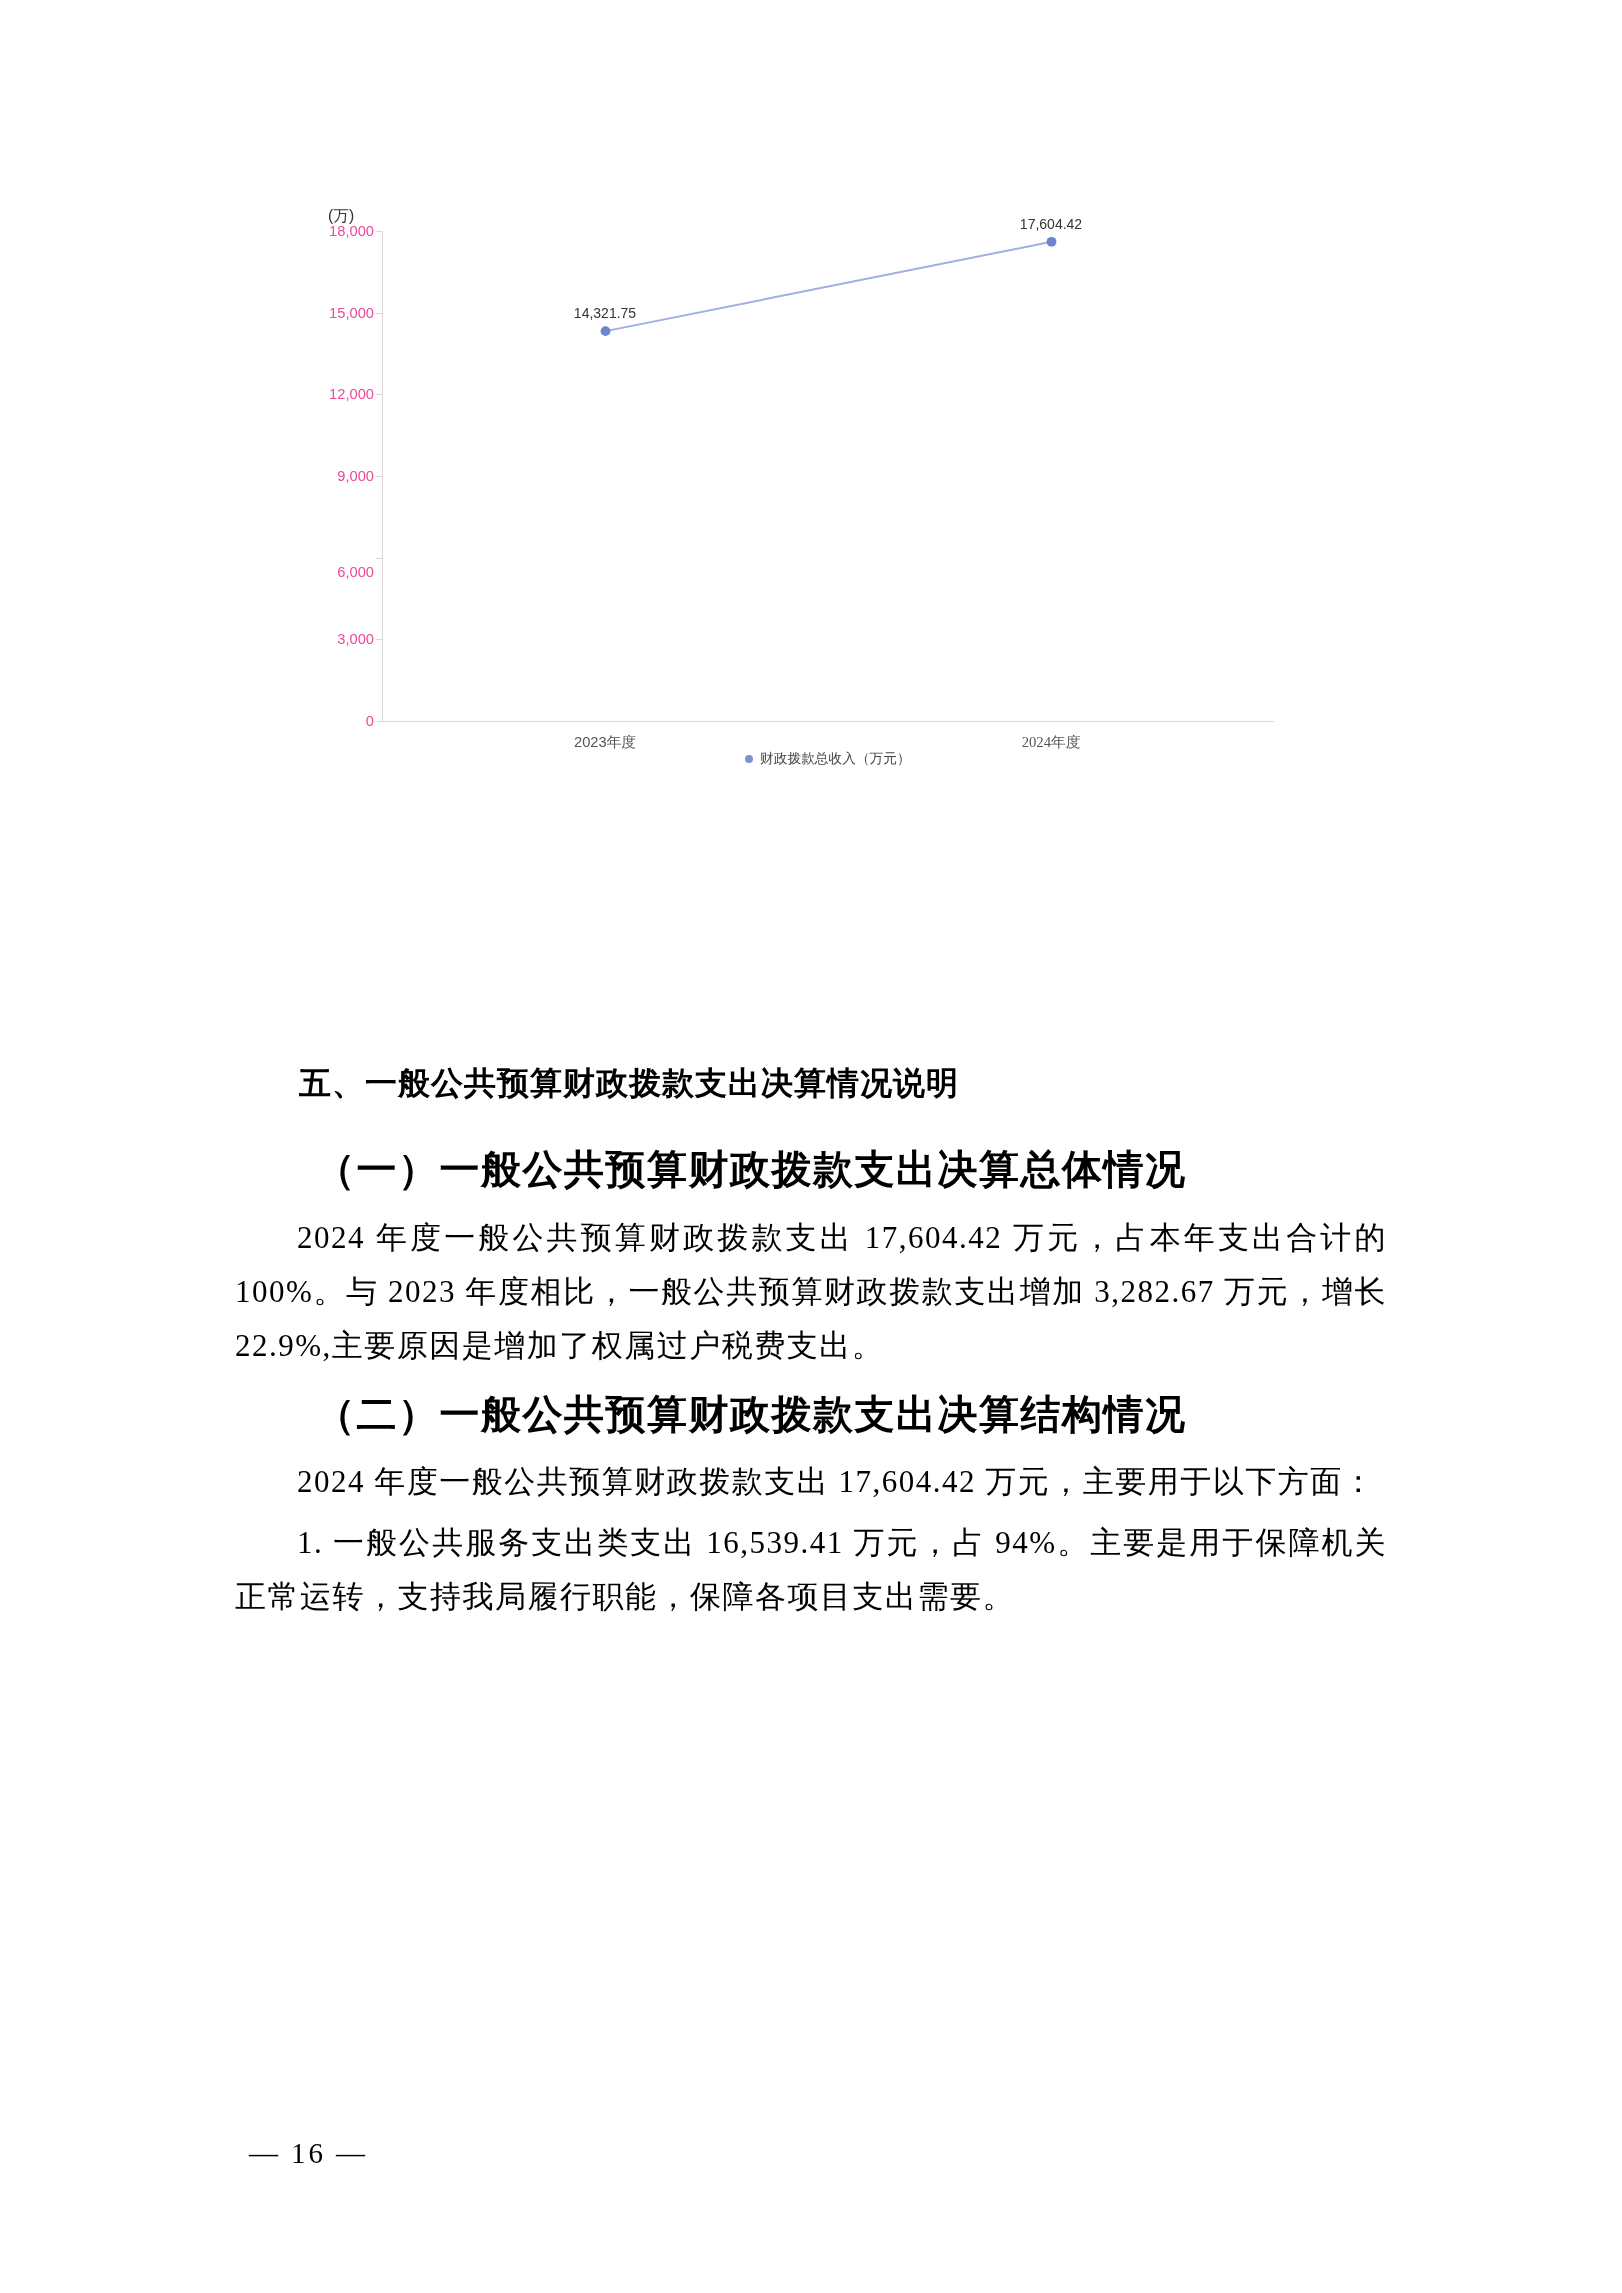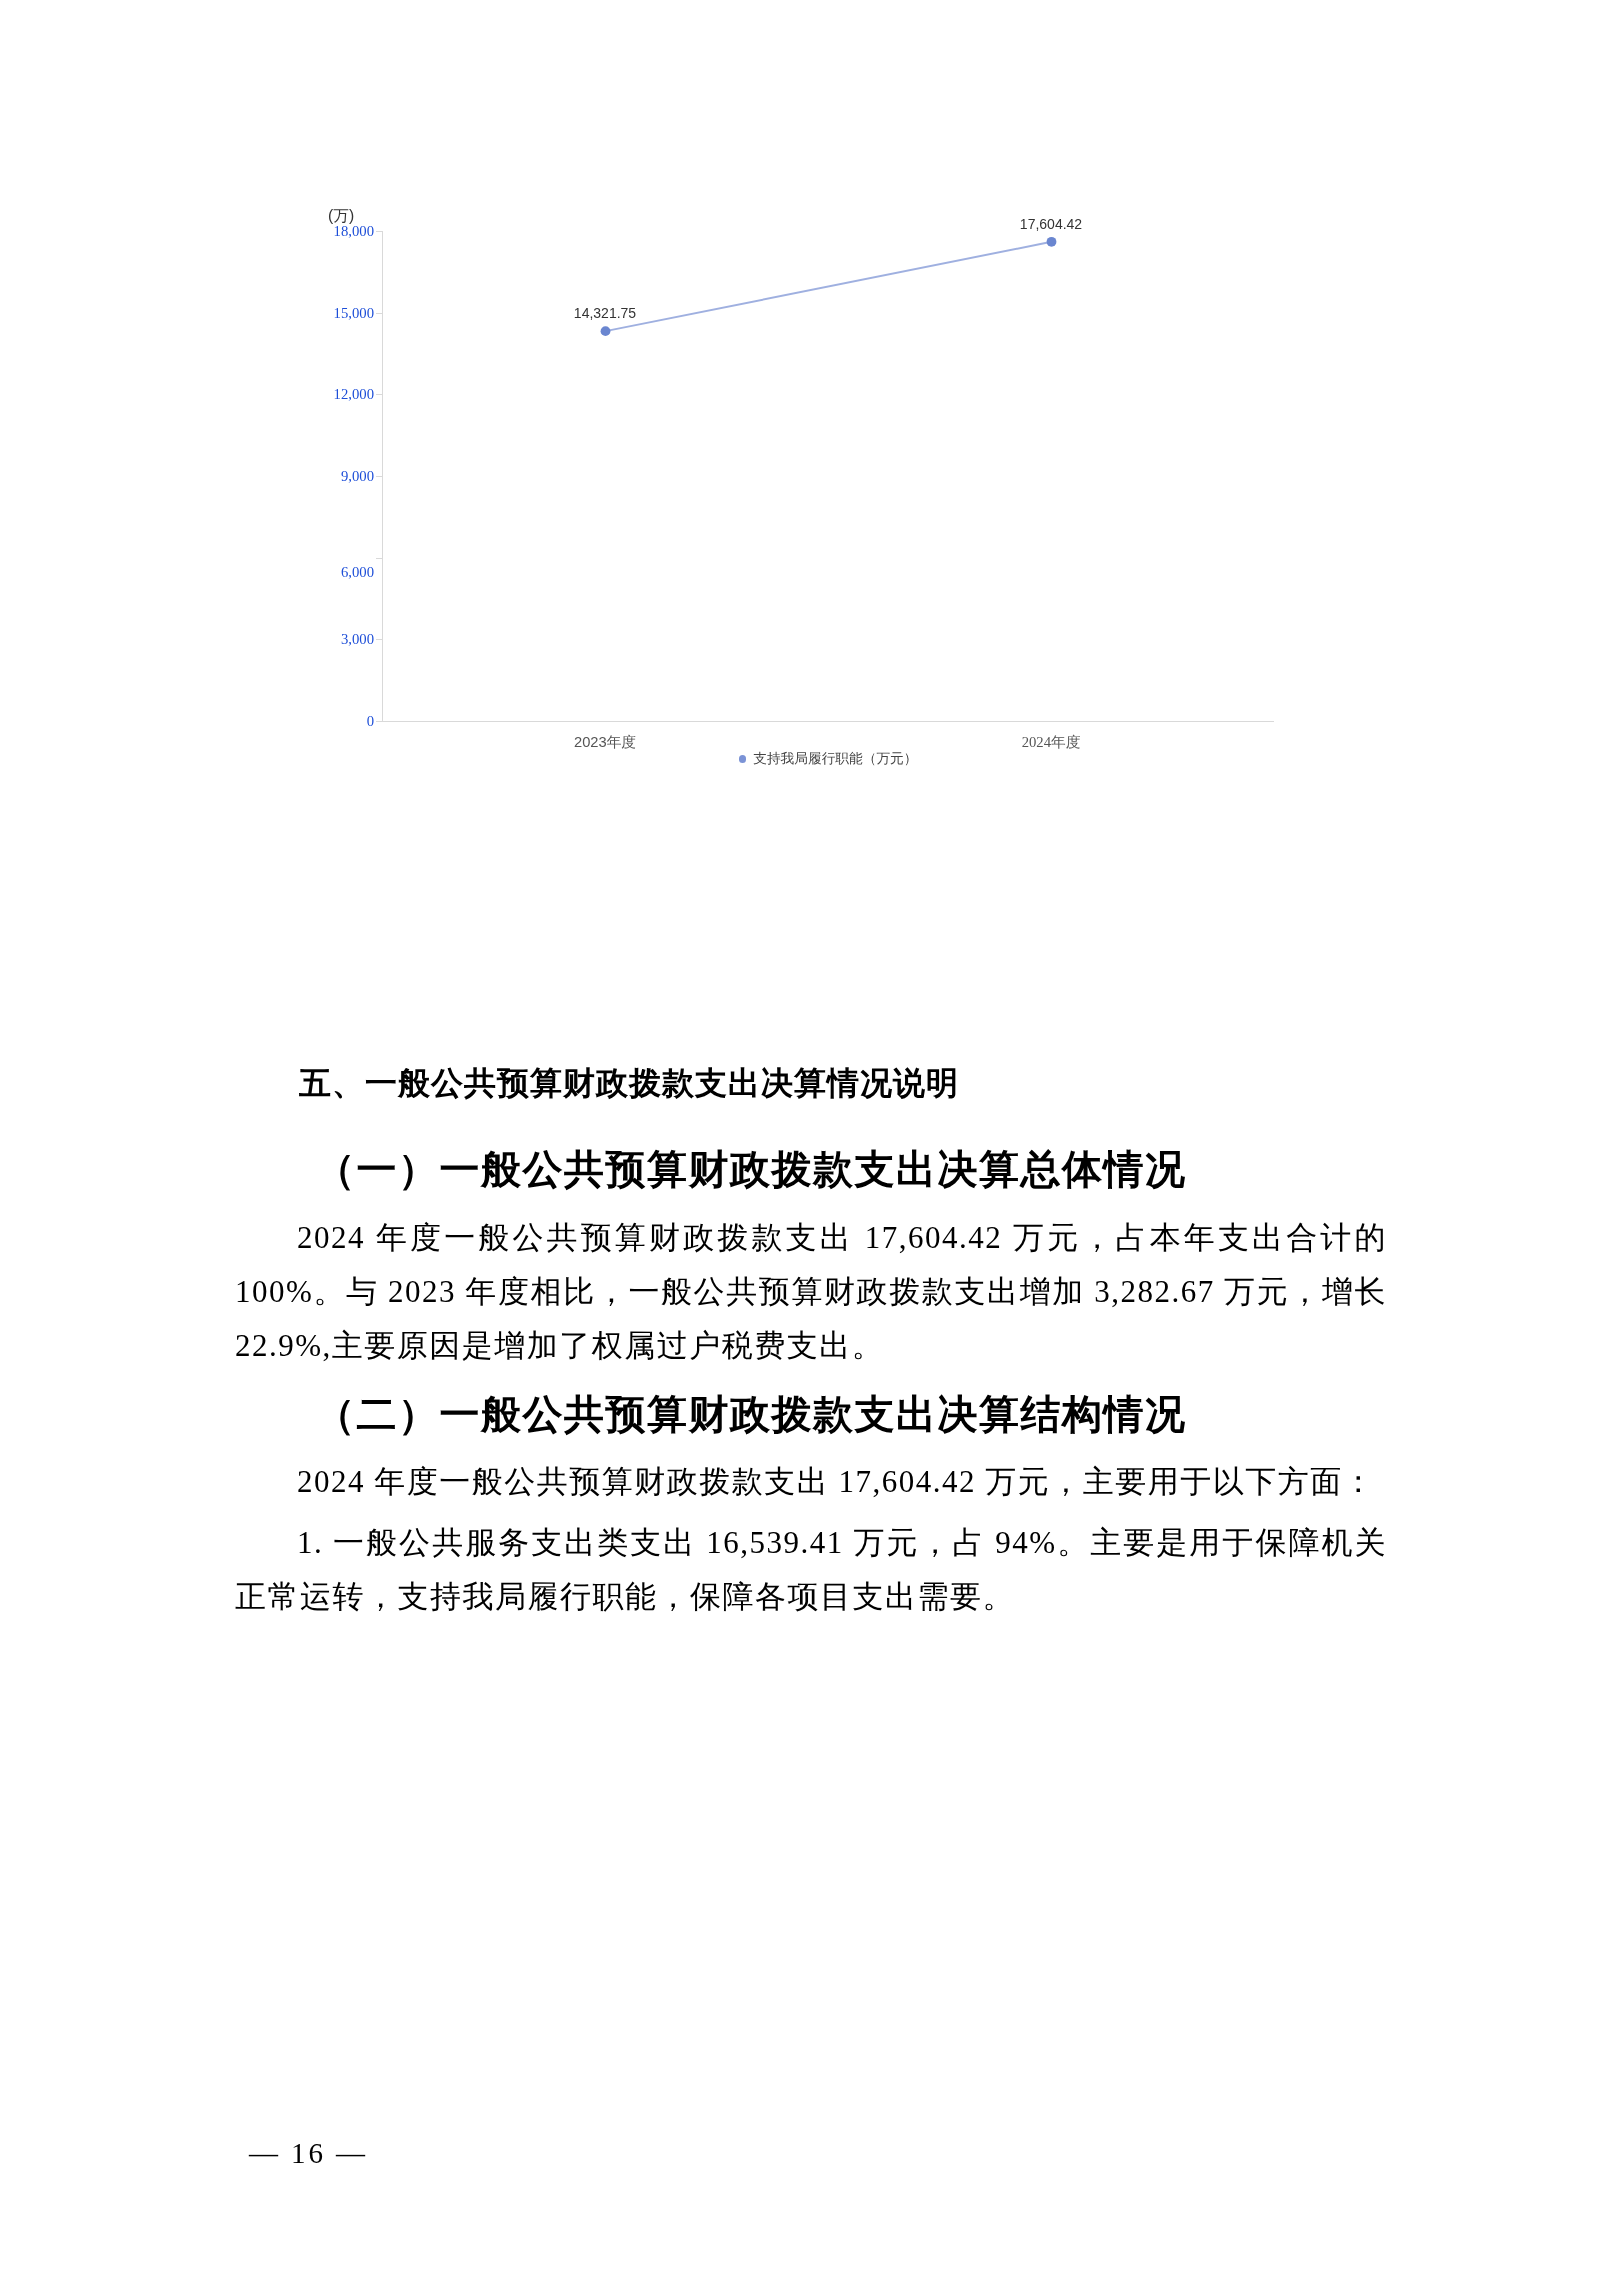--- a/index.html
+++ b/index.html
@@ -59,23 +59,23 @@
     top: 490px;
     width: 892px;
     height: 1px;
     background: #d9d9d9;
   }
   .ytick {
     position: absolute;
     right: 900px;
     width: 118px;
     text-align: right;
-    font-family: Liberation Serif, serif;
+    font-family: Liberation Sans, sans-serif;
     font-size: 14.7px;
-    color: #1d4ed8;
+    color: #ec4899;
     transform: translateY(-50%);
   }
   .ytick-mark {
     position: absolute;
     left: -5.9px;
     width: 5.9px;
     height: 1px;
     background: #d9d9d9;
   }
   .xtick {
@@ -202,21 +202,21 @@
       </svg>
 
       <div class="pt-label" style="left:223px; top:90px;text-align:right;">14,321.75</div>
       <div class="pt-label" style="left:669px; top:1px;">17,604.42</div>
 
       <div class="xtick" style="left:223px;">2023年度</div>
       <div class="xtick" style="left:669px;font-family:Liberation Serif, serif;">2024年度</div>
     </div>
 
     <div class="legend">
-      <span class="legend-dot"></span><span class="legend-label">支持我局履行职能（万元）</span>
+      <span class="legend-dot"></span><span class="legend-label">财政拨款总收入（万元）</span>
     </div>
   </div>
 
   <div class="body-text">
     <h2 class="section-title">五、一般公共预算财政拨款支出决算情况说明</h2>
     <p class="sub-head">（一）一般公共预算财政拨款支出决算总体情况</p>
     <p class="para">2024 年度一般公共预算财政拨款支出 17,604.42 万元，占本年支出合计的 100%。与 2023 年度相比，一般公共预算财政拨款支出增加 3,282.67 万元，增长 22.9%,主要原因是增加了权属过户税费支出。</p>
     <p class="sub-head">（二）一般公共预算财政拨款支出决算结构情况</p>
     <p class="para">2024 年度一般公共预算财政拨款支出 17,604.42 万元，主要用于以下方面：</p>
     <p class="para">1. 一般公共服务支出类支出 16,539.41 万元，占 94%。主要是用于保障机关正常运转，支持我局履行职能，保障各项目支出需要。</p>

